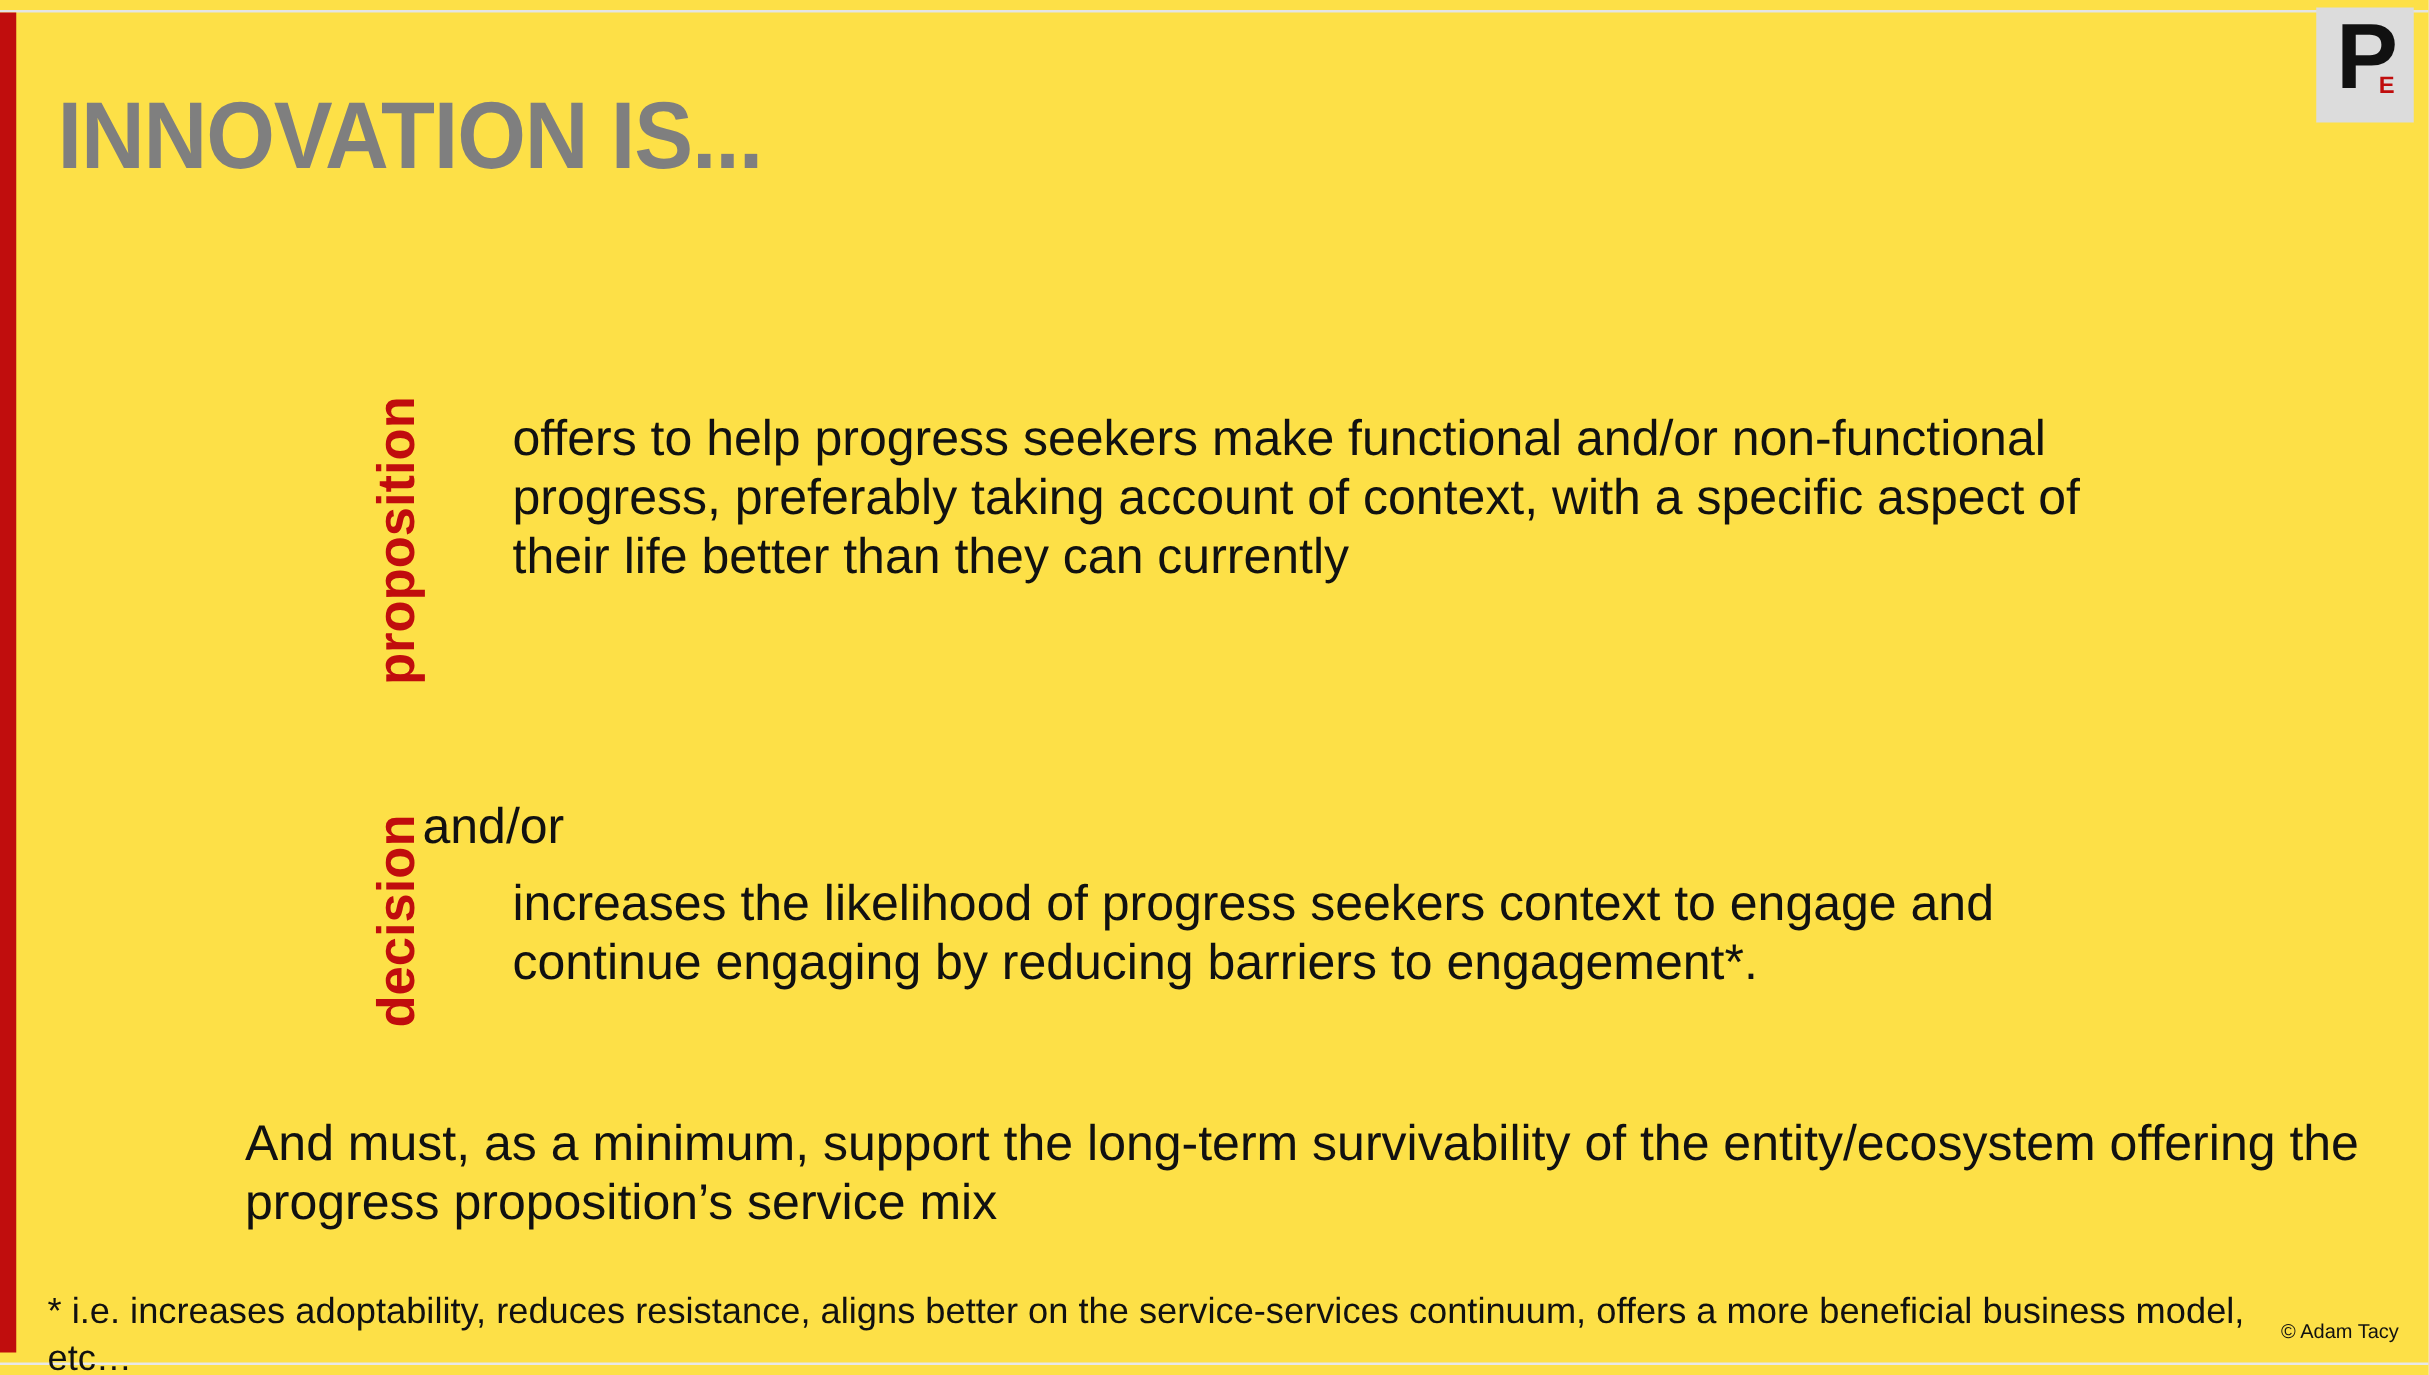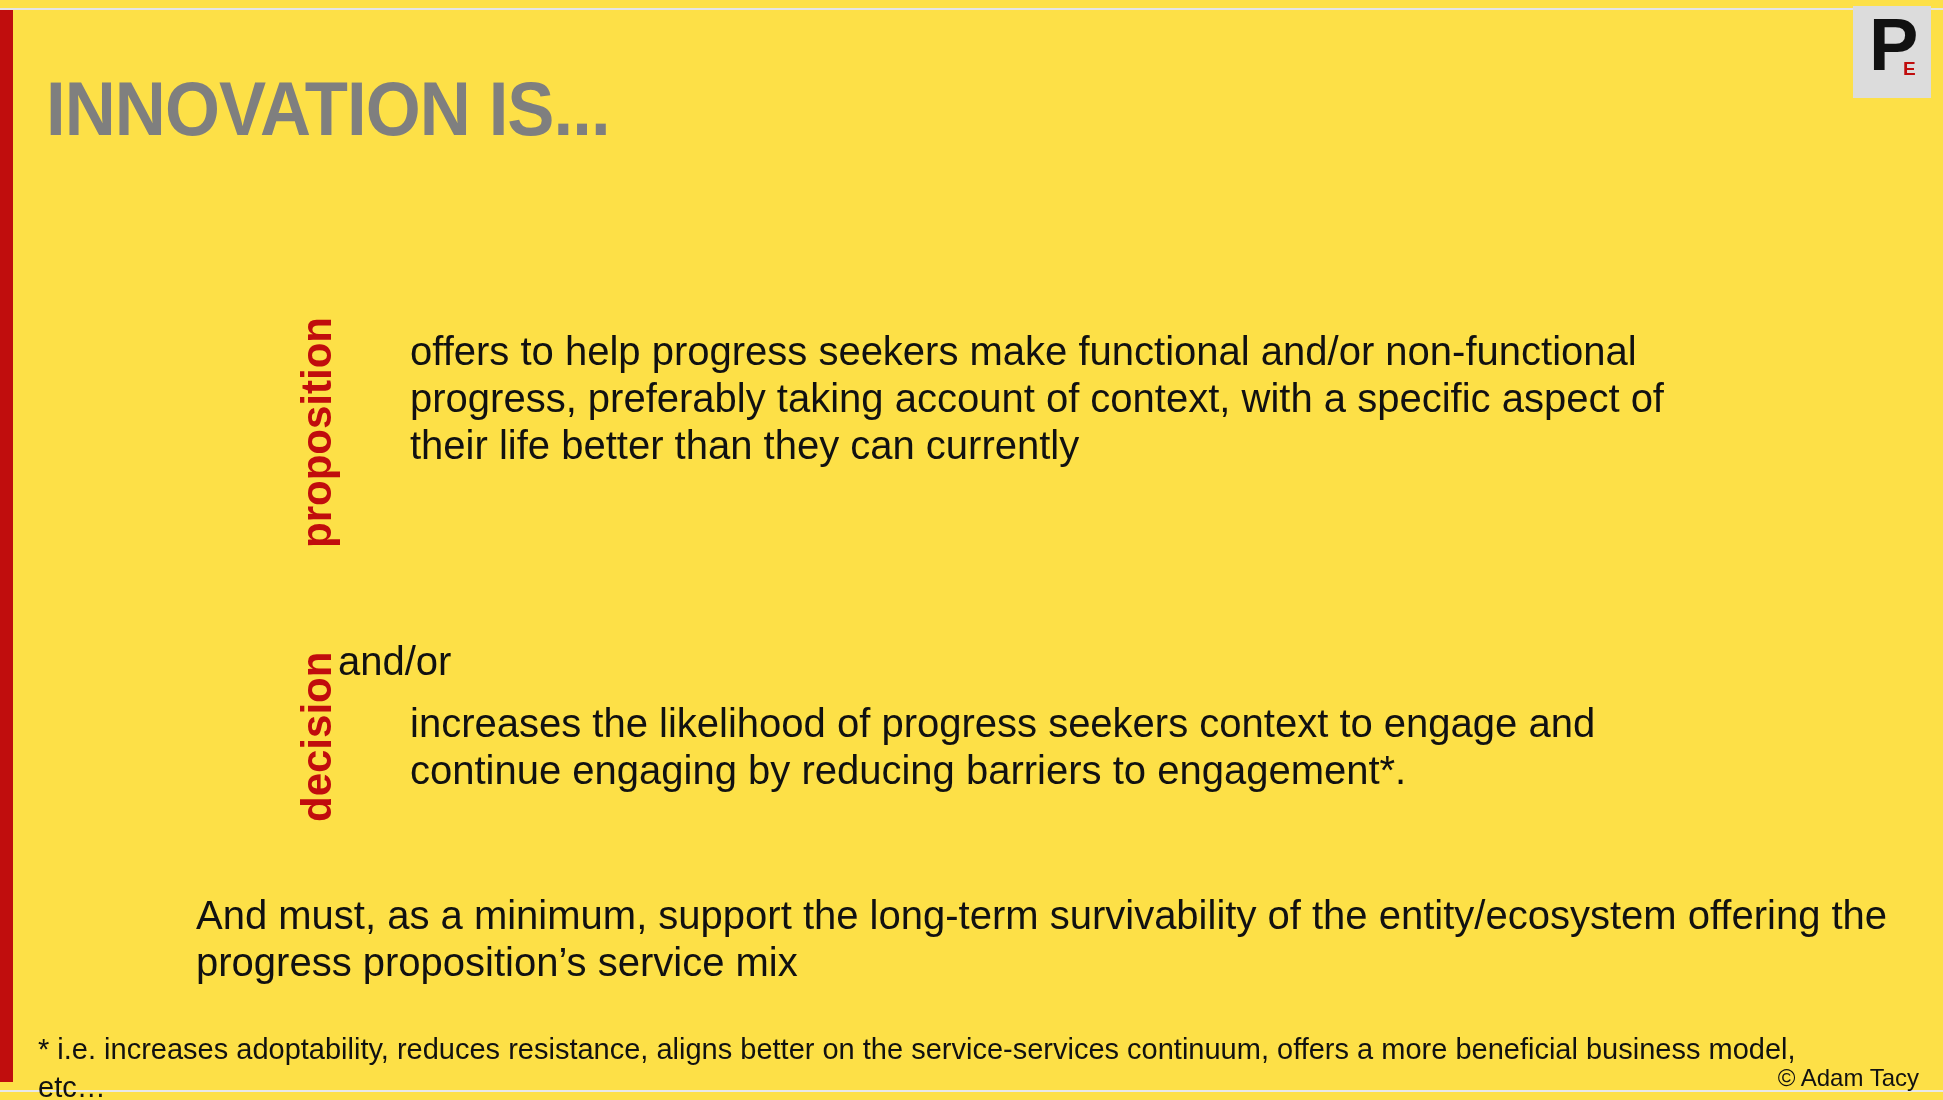--- a/index.html
+++ b/index.html
@@ -158,21 +158,21 @@
     font-size: 29px;
     line-height: 1.3;
     color: #111111;
   }
 
   .copyright {
     position: absolute;
     right: 24px;
     top: 1042px;
     font-family: "Liberation Sans", sans-serif;
-    font-size: 24px;
+    font-size: 16px;
     line-height: 1;
     color: #111111;
     white-space: nowrap;
   }
 </style>
 </head>
 <body>
 
 <div class="slide">
 

